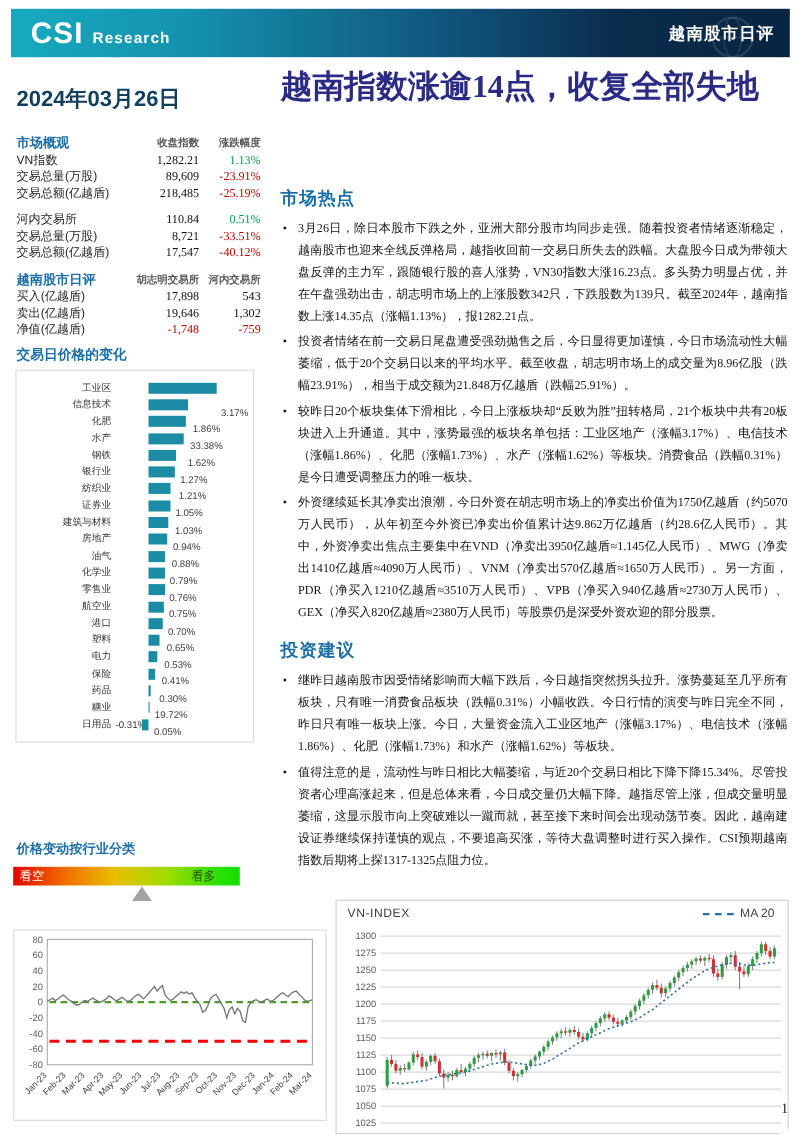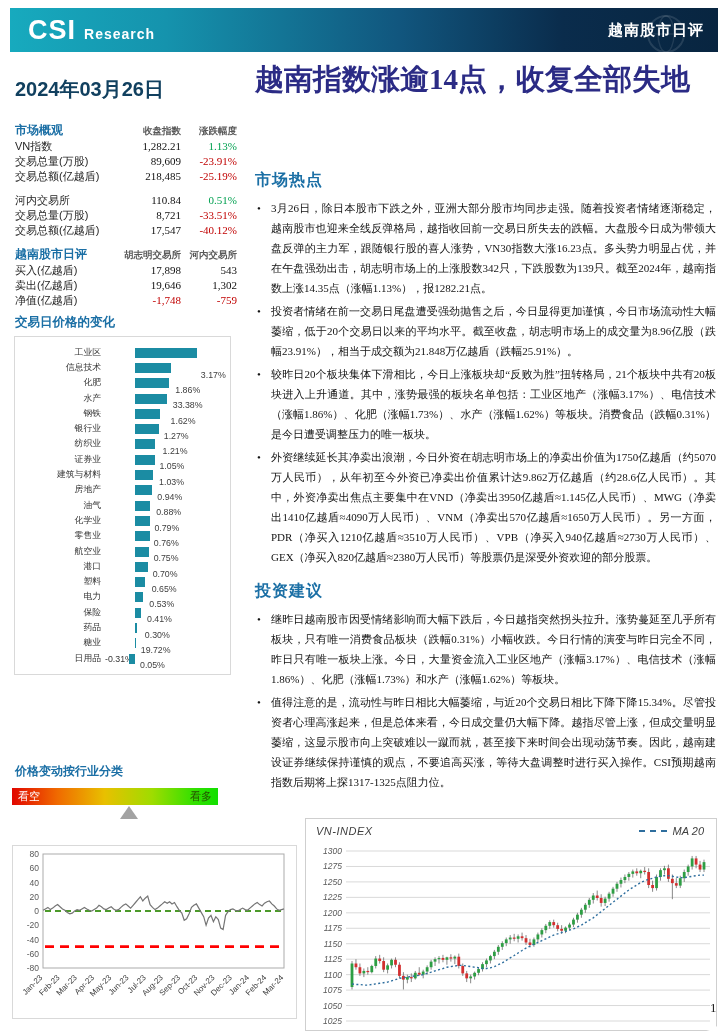--- a/index.html
+++ b/index.html
@@ -46,26 +46,26 @@
   .bullets li{position:relative;padding-left:16px;margin-bottom:3px;
               font-family:"Liberation Serif",serif;font-size:11px;line-height:1.82;
               color:#141414;text-align:justify;}
   .bullets li::before{content:"\2022";position:absolute;left:2px;top:0;color:#141414;}
   
   .sent-title{position:absolute;left:15px;top:751px;font-size:12px;font-weight:bold;color:#1b6fa5;margin-top:12px;}
   .gradbar{position:absolute;left:12px;top:788px;width:206px;height:17px;
            background:linear-gradient(90deg,#e10600 0%,#f06a00 22%,#e8c000 45%,#9fdc00 68%,#35e000 88%,#11df00 100%);
            display:flex;align-items:center;justify-content:space-between;}
   .gradbar .bear{color:#ffffff;font-size:11px;margin-left:6px;}
-  .gradbar .bull{color:#274e00;font-size:11px;margin-right:6px;}
+  .gradbar .bull{color:#274e00;font-size:11px;margin-right:22px;}
   .marker{position:absolute;top:806px;width:0;height:0;
           border-left:9px solid transparent;border-right:9px solid transparent;border-bottom:13px solid #a3a3a3;}
   
   .mom-box{position:absolute;left:12px;top:845px;width:285px;height:174px;border:1px solid #d9d9d9;box-sizing:border-box;}
-  .candle-box{position:absolute;left:305px;top:818px;width:412px;height:213px;border:1px solid #cfcfcf;box-sizing:border-box;font-style:italic;}
+  .candle-box{position:absolute;left:305px;top:818px;width:412px;height:213px;border:1px solid #cfcfcf;box-sizing:border-box;}
   .cb-head{position:absolute;left:10px;top:6px;font-size:11px;color:#404040;letter-spacing:.5px;}
   .cb-legend{position:absolute;right:12px;top:6px;font-size:11px;color:#404040;display:flex;align-items:center;}
   .cb-legend .dash{display:inline-block;width:28px;border-top:2px dashed #2e6e9e;margin-right:6px;}
   .pagenum{position:absolute;left:710px;top:1000px;font-family:"Liberation Serif",serif;font-size:13px;color:#222;}
   svg text{font-family:"Liberation Sans",sans-serif;}
 </style>
 </head>
 <body>
 
 <div class="page">

